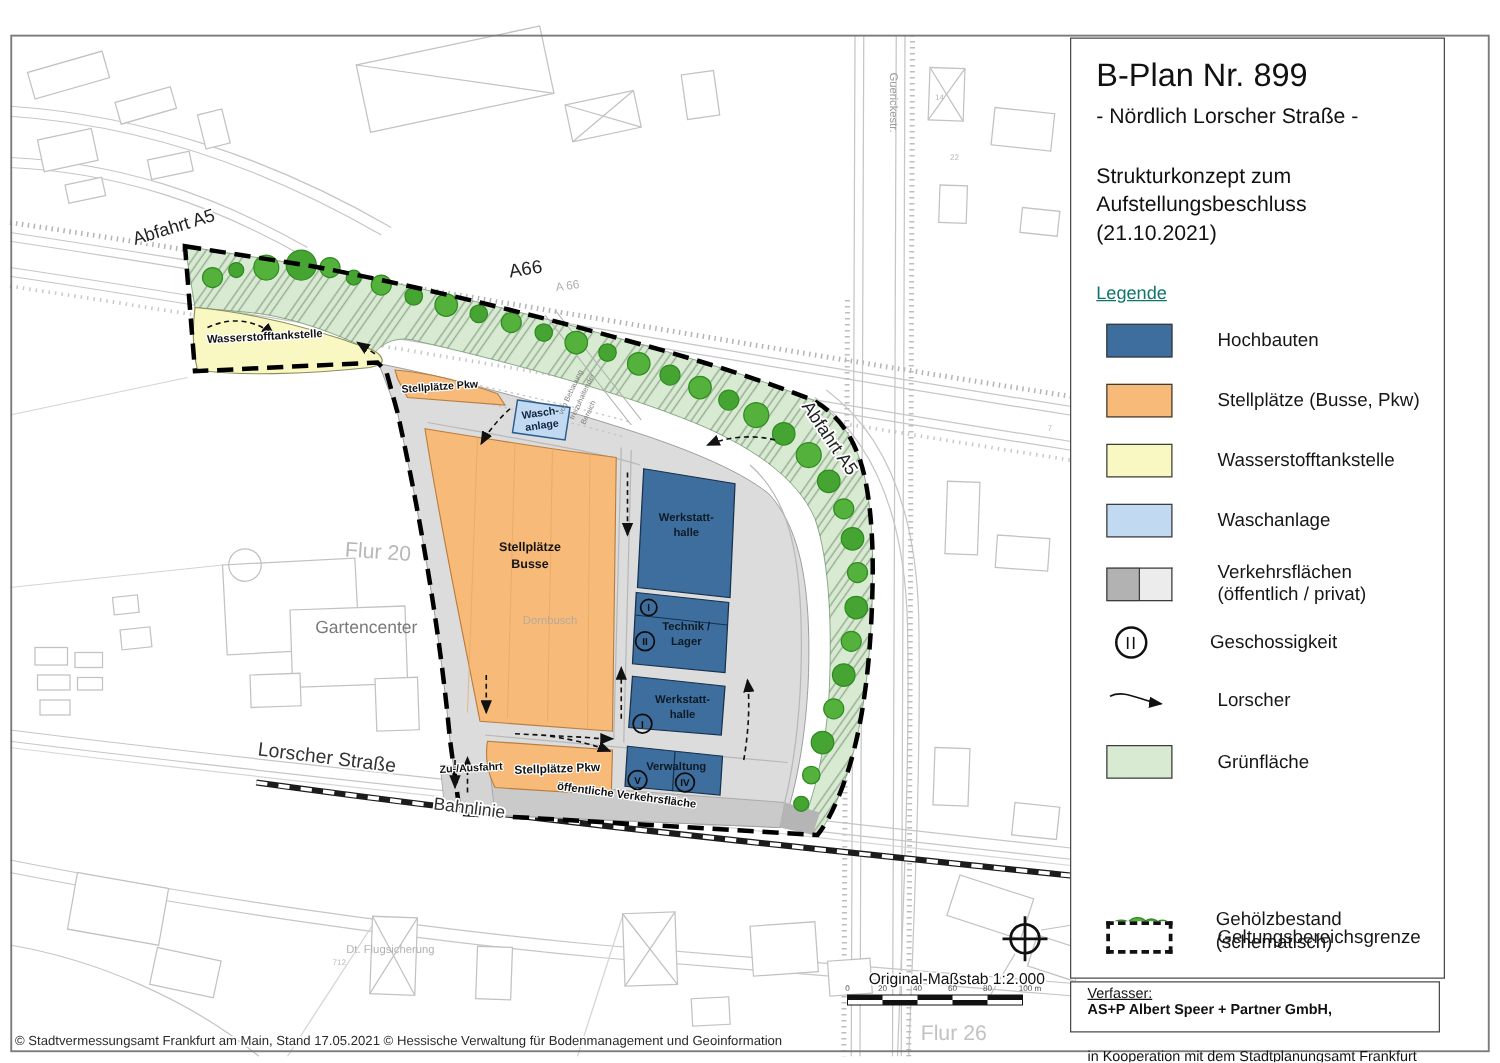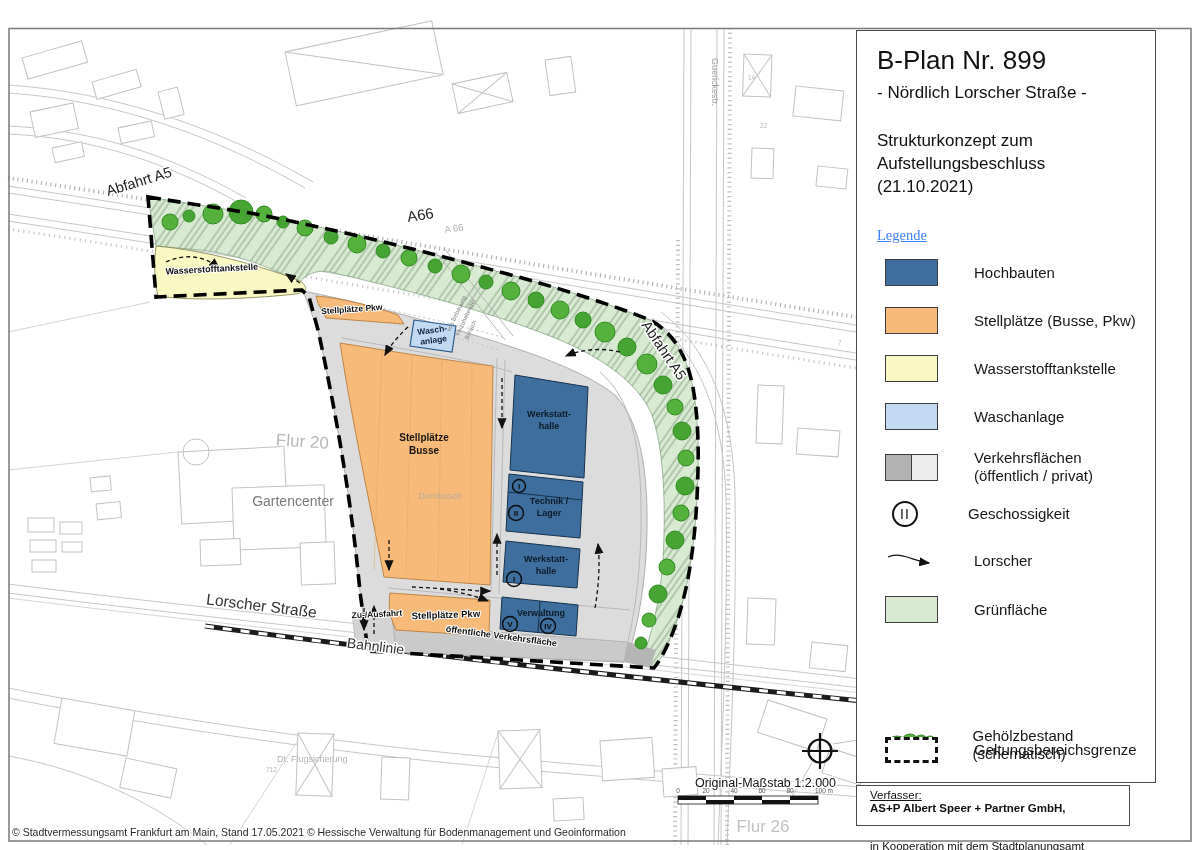--- a/index.html
+++ b/index.html
@@ -6,28 +6,28 @@
   #stage{position:relative;width:1200px;height:850px;background:#fff;overflow:hidden;
          font-family:"Liberation Sans",sans-serif;}
   #mapsvg{position:absolute;left:0;top:0;}
   svg text{font-family:"Liberation Sans",sans-serif;}
   .halo{paint-order:stroke;stroke:#ffffff;stroke-width:3px;stroke-linejoin:round;}
   .halo2{paint-order:stroke;stroke:#ffffff;stroke-width:2px;stroke-linejoin:round;}
 
   
   .panel{position:absolute;left:856px;top:30px;width:300px;height:753px;
          background:#fff;border:1.4px solid #4a4a4a;box-sizing:border-box;}
-  .vbox{position:absolute;left:856px;top:785px;width:274px;height:41px;
+  .vbox{position:absolute;left:856px;top:785px;width:296px;height:41px;
         background:#fff;border:1.4px solid #4a4a4a;box-sizing:border-box;padding-left:17px;}
   .ptitle{position:absolute;left:20px;top:14px;font-size:26px;color:#111;}
   .psub{position:absolute;left:20px;top:52px;font-size:17px;color:#111;}
   .pconcept{position:absolute;left:20px;top:98px;font-size:17px;color:#111;
             line-height:23px;white-space:pre-line;}
-  .plegend{position:absolute;left:20px;top:196px;font-size:14.5px;color:#3b82f6;
-           text-decoration:underline;font-family:Liberation Serif, serif;}
+  .plegend{position:absolute;left:20px;top:196px;font-size:14.5px;color:#0f766e;
+           text-decoration:underline;}
   .lrow{position:absolute;left:28px;display:flex;align-items:center;gap:36px;}
   .sw{width:53px;height:27px;border:1.2px solid #3c3c3c;box-sizing:border-box;flex:0 0 auto;}
   .sw2{width:53px;height:27px;display:flex;flex:0 0 auto;}
   .sw2 span{width:26.5px;height:27px;border:1.2px solid #3c3c3c;box-sizing:border-box;}
   .sw2 span:last-child{border-left:none;}
   .hatchsw{background-image:repeating-linear-gradient(135deg,rgba(0,0,0,0) 0 4.5px,#62815f 4.5px 5.7px);}
   .dashsw{width:53px;height:26px;border:3px dashed #111;box-sizing:border-box;background:#fff;flex:0 0 auto;}
   .gcircle{width:26px;height:26px;border-radius:50%;border:2px solid #111;box-sizing:border-box;
            display:flex;align-items:center;justify-content:center;font-size:14px;color:#111;
            letter-spacing:1px;flex:0 0 auto;margin-left:7px;margin-right:14px;}

